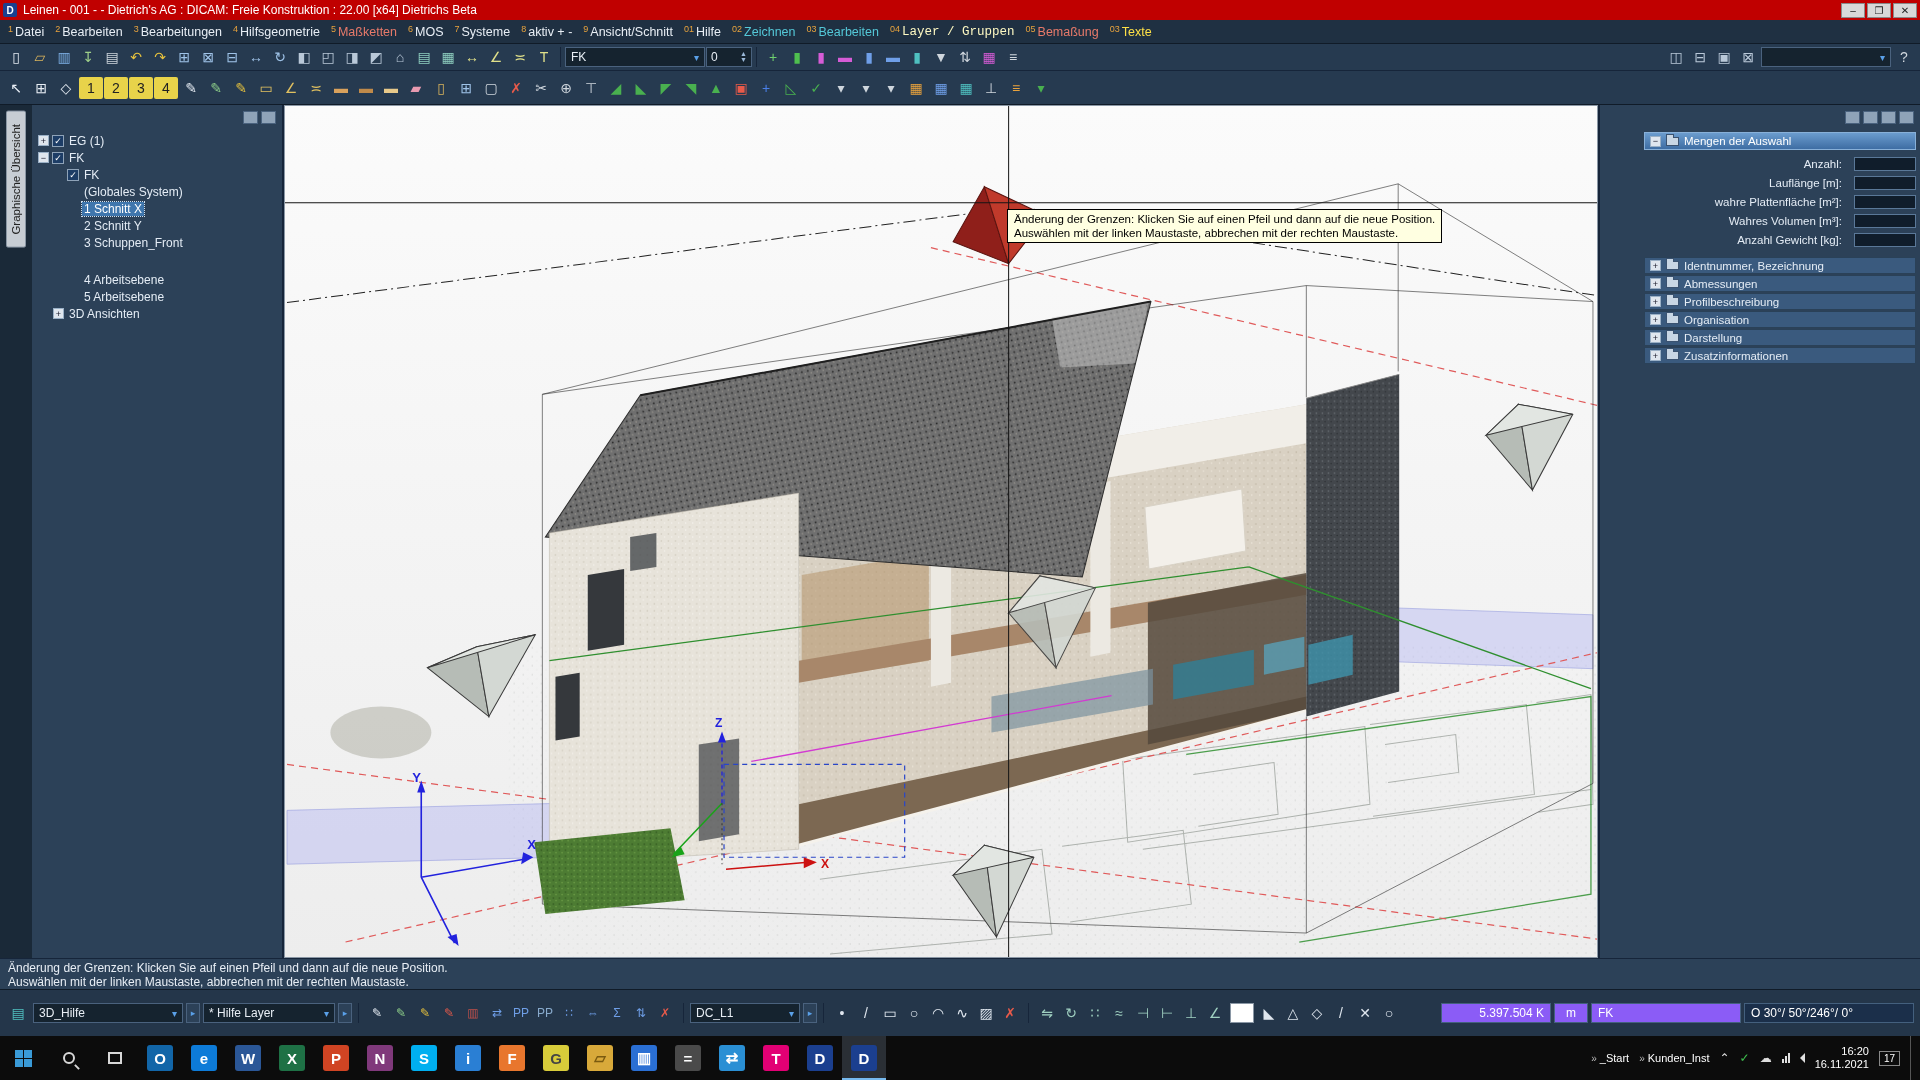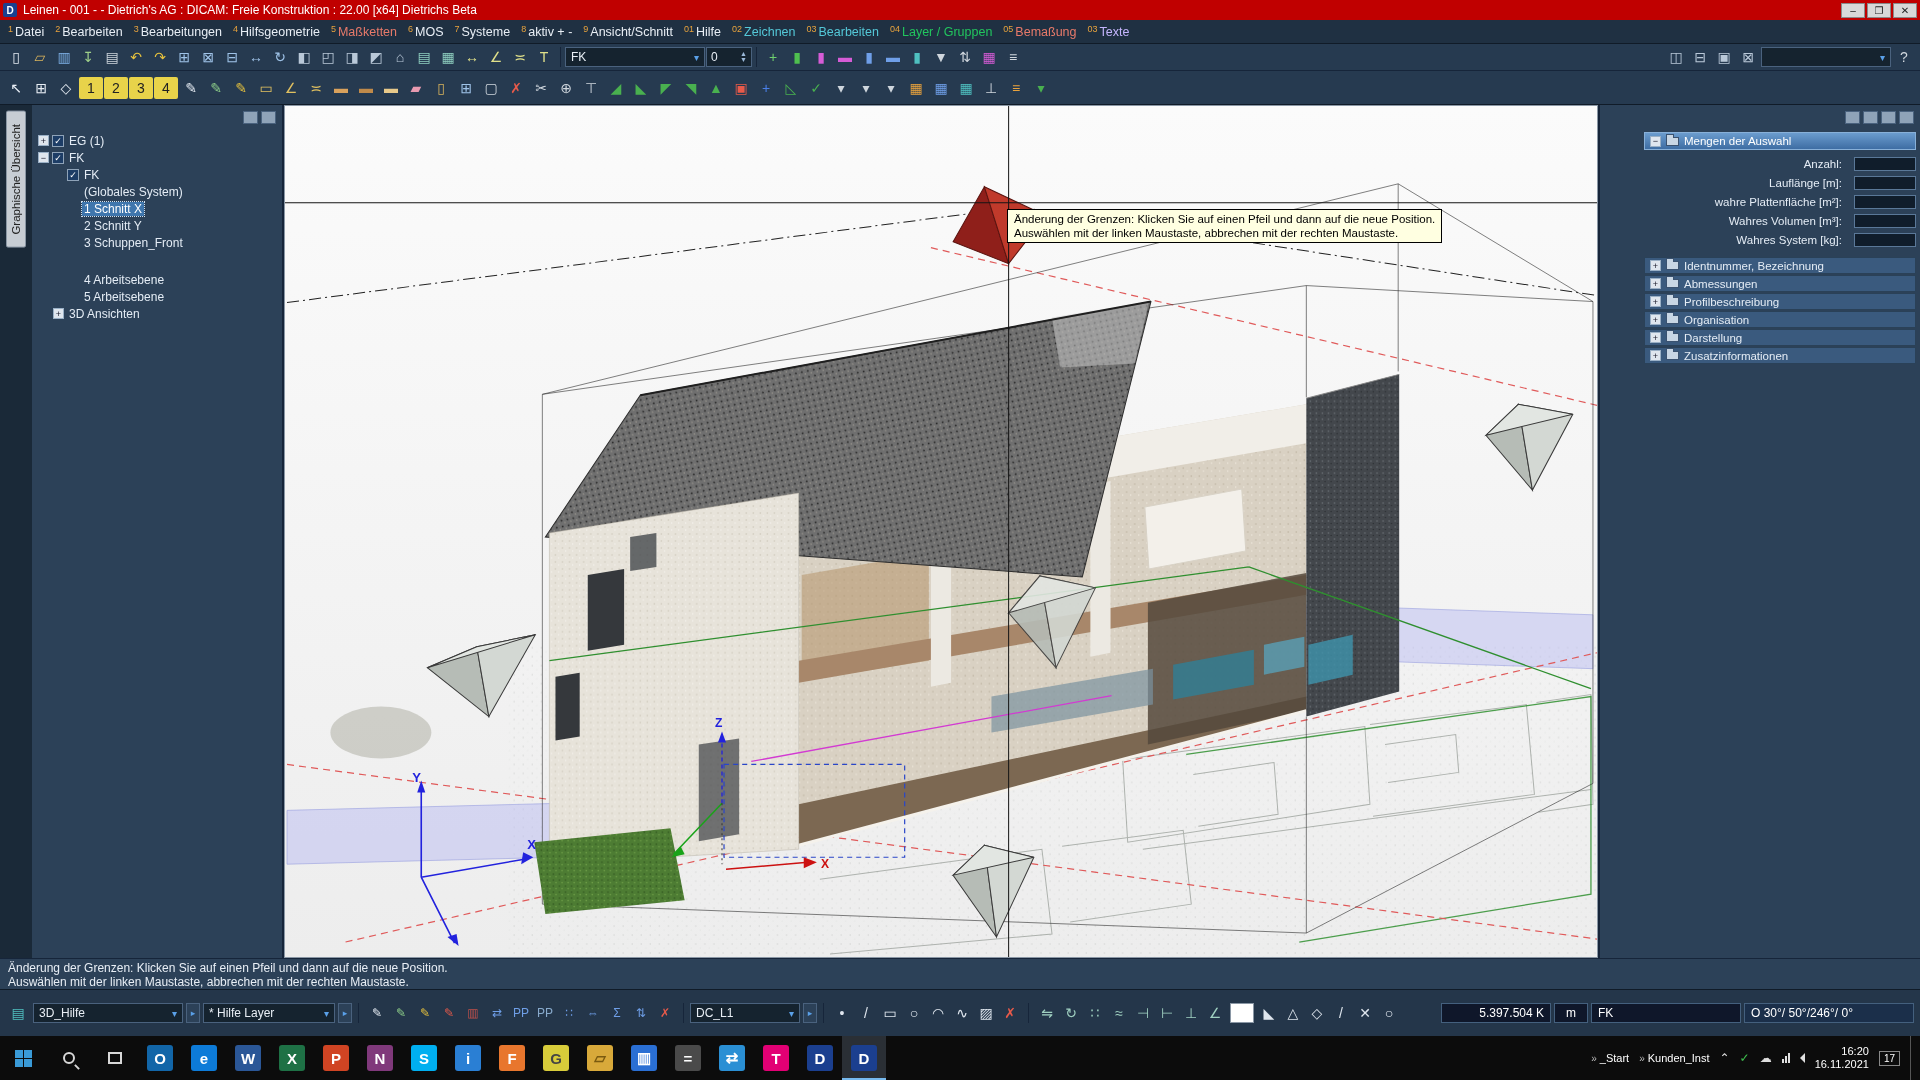--- a/index.html
+++ b/index.html
@@ -53,21 +53,21 @@
 .folder-ico{width:13px;height:9px;background:#c8d6e4;border:1px solid #3a5270;position:relative;flex:0 0 auto}
 .folder-ico::before{content:"";position:absolute;left:-1px;top:-4px;width:6px;height:3px;background:#c8d6e4;border:1px solid #3a5270;border-bottom:none}
 .field-row{display:flex;align-items:center;justify-content:flex-end;gap:12px;height:19px}
 .field-input{width:62px;height:14px;background:#101d2b;border:1px solid #5a7898;flex:0 0 auto}
 .section-row{display:flex;align-items:center;gap:5px;background:#3a5a7e;height:17px;padding:0 5px;margin-top:1px;border:1px solid #2a4158}
 .fields{margin:4px 0 8px 0}
 
 .statusbar{height:31px;background:#2c4158;color:#e8eef5;font-size:12px;padding:2px 8px;line-height:14px;border-top:1px solid #16253a;flex:0 0 auto}
 
 .bottombar{height:47px;background:#24364a;display:flex;align-items:center;padding:0 6px;gap:3px;border-top:1px solid #101b28;flex:0 0 auto}
-.readout{background:#0f172a;border:1px solid #44607e;color:#fff;font-size:12px;height:20px;padding:0 6px;display:flex;align-items:center}
+.readout{background:#8b5cf6;border:1px solid #44607e;color:#fff;font-size:12px;height:20px;padding:0 6px;display:flex;align-items:center}
 .white-chip{width:24px;height:20px;background:#fff;border:1px solid #8a97a5;flex:0 0 auto}
 
 .taskbar{height:44px;background:#0c0c0c;display:flex;align-items:center;color:#fff;flex:0 0 auto}
 .tk-btn{width:46px;height:44px;display:flex;align-items:center;justify-content:center}
 .winlogo{display:grid;grid-template-columns:8px 8px;grid-template-rows:8px 8px;gap:1px}
 .winlogo i{background:#3a9bd8}
 .search-glyph{width:12px;height:12px;border:2px solid #d8d8d8;border-radius:50%;position:relative}
 .search-glyph::after{content:"";position:absolute;width:2px;height:6px;background:#d8d8d8;left:11px;top:10px;transform:rotate(-45deg)}
 .taskview-glyph{width:14px;height:12px;border:2px solid #d8d8d8}
 .tk-apps{display:flex;height:44px}
@@ -144,29 +144,29 @@
       <span class="menu-item">
         <span class="num">02</span>
         <span style="color: rgb(84, 200, 216);">Zeichnen</span>
       </span>
       <span class="menu-item">
         <span class="num">03</span>
         <span style="color: rgb(84, 200, 216);">Bearbeiten</span>
       </span>
       <span class="menu-item">
         <span class="num">04</span>
-        <span style="color: #22c55e;">Layer / Gruppen</span>
+        <span style="color: #fef9c3; font-family: Liberation Mono, monospace;">Layer / Gruppen</span>
       </span>
       <span class="menu-item">
         <span class="num">05</span>
         <span style="color: rgb(232, 122, 106);">Bemaßung</span>
       </span>
       <span class="menu-item">
         <span class="num">03</span>
-        <span style="color: #c4b5fd;">Texte</span>
+        <span style="color: #fde047;">Texte</span>
       </span>
     </div>
 
   <div class="toolbar row1">
     <span style="display:flex">
 
     <span class="tbi">
           <span style="color: rgb(223, 230, 238);">▯</span>
         </span>
         <span class="tbi">
@@ -676,21 +676,21 @@
             </div>
             <div class="field-row">
               <span>wahre Plattenfläche [m²]:</span>
               <span class="field-input"></span>
             </div>
             <div class="field-row">
               <span>Wahres Volumen [m³]:</span>
               <span class="field-input"></span>
             </div>
             <div class="field-row">
-              <span>Wahres System [kg]:</span>
+              <span>Anzahl Gewicht [kg]:</span>
               <span class="field-input"></span>
             </div>
           </div>
         <div>
 
         <div class="section-row">
               <span class="exp">+</span>
               <span class="folder-ico"></span>
               <span>Identnummer, Bezeichnung</span>
             </div>

